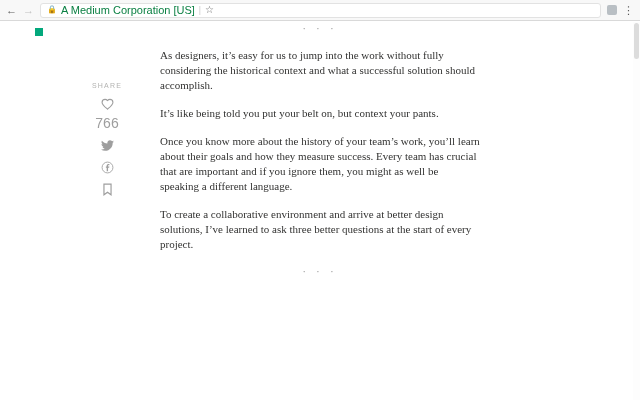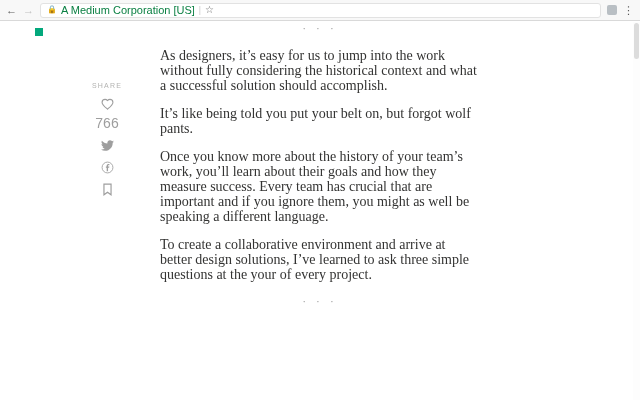--- a/index.html
+++ b/index.html
@@ -48,21 +48,21 @@
   .like-count { font-size: 14px; color: #9e9e9e; margin-top: -3px; }
 
   
   .content {
     position: absolute; left: 160px; top: 0; width: 320px;
     font-family: "Liberation Serif", "DejaVu Serif", serif;
     color: #333332;
   }
   .separator { text-align: center; color: #8a8a8a; font-size: 10px; letter-spacing: 4px; height: 14px; line-height: 14px; }
   .top-sep { margin-bottom: 6px; }
-  .content p { font-size: 14px; line-height: 15px; margin: 12px 0 13px 0; }
+  .content p { font-size: 11px; line-height: 15px; margin: 12px 0 13px 0; }
   .bottom-sep { margin-top: 2px; }
 
   
   .scrollbar-track { position: absolute; right: 0; top: 22px; width: 7px; height: 378px; background: #fdfdfd; }
   .scrollbar-thumb { position: absolute; right: 1px; top: 1px; width: 5px; height: 36px; background: #dcdcdc; border-radius: 3px; }
 </style>
 </head>
 <body>
 
 <div class="browser-bar">
@@ -116,23 +116,23 @@
         <svg width="11" height="13" viewBox="0 0 18 22" fill="none" stroke="#9e9e9e" stroke-width="2">
           <path d="M3 2h12v18l-6-4.5L3 20z"></path>
         </svg>
       </span>
     </div>
   </div>
 
   <div class="content">
     <div class="separator top-sep">· · ·</div>
     <p>As designers, it’s easy for us to jump into the work without fully considering the historical context and what a successful solution should accomplish.</p>
-    <p>It’s like being told you put your belt on, but forgot wolf pants.</p>
+    <p>It’s like being told you put your belt on, but context your pants.</p>
     <p>Once you know more about the history of your team’s work, you’ll learn about their goals and how they measure success. Every team has crucial that are important and if you ignore them, you might as well be speaking a different language.</p>
-    <p>To create a collaborative environment and arrive at better design solutions, I’ve learned to ask three simple questions at the your of every project.</p>
+    <p>To create a collaborative environment and arrive at better design solutions, I’ve learned to ask three better questions at the start of every project.</p>
     <div class="separator bottom-sep">· · ·</div>
   </div>
 
 </div>
 
 <div class="scrollbar-track">
   <div class="scrollbar-thumb"></div>
 </div>
 
 </body></html>

